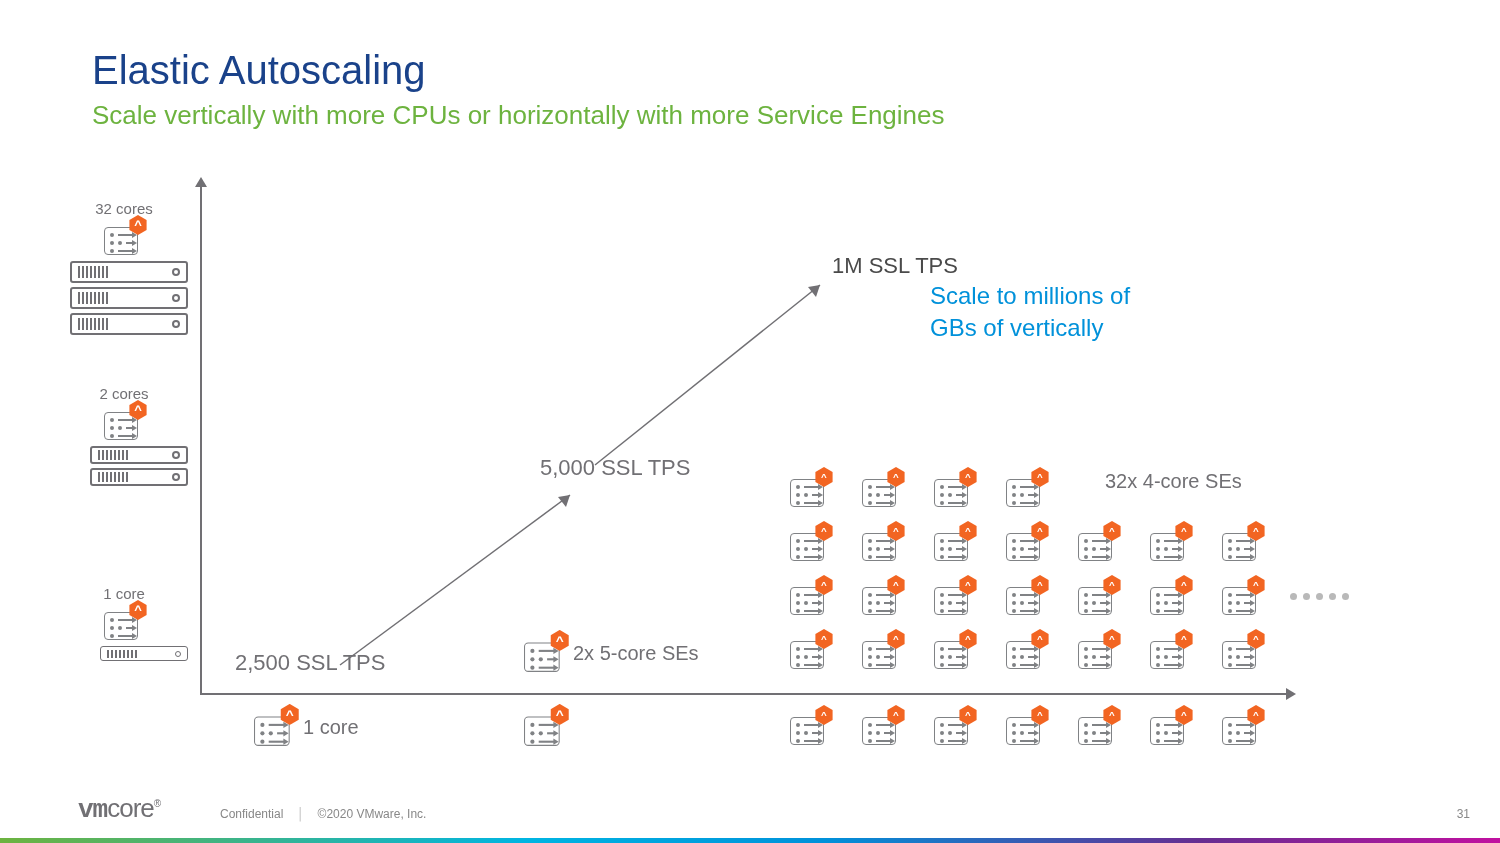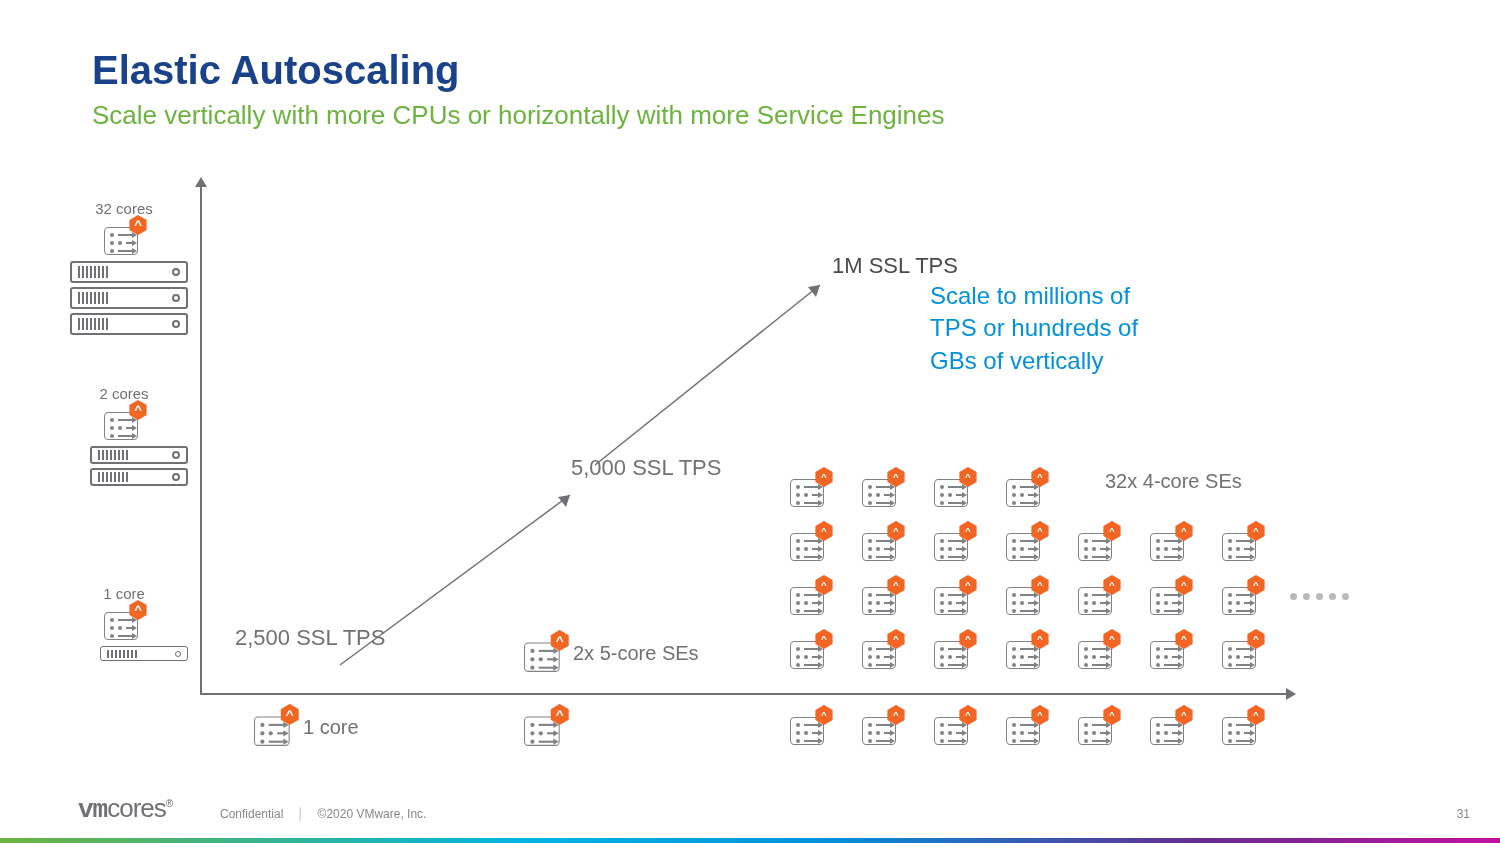--- a/index.html
+++ b/index.html
@@ -1,18 +1,18 @@
 <!DOCTYPE html>
 <html><head>
 <meta charset="utf-8">
 <style>
   * { box-sizing: border-box; margin: 0; padding: 0; }
   html, body { width: 1500px; height: 843px; font-family: Arial, Helvetica, sans-serif; background: #fff; overflow: hidden; }
   .slide { position: relative; width: 1500px; height: 843px; }
-  .title { position: absolute; left: 92px; top: 48px; font-size: 40px; color: #1a428a; font-weight: 700; }
+  .title { position: absolute; left: 92px; top: 48px; font-size: 40px; color: #1a428a; font-weight: 400; }
   .subtitle { position: absolute; left: 92px; top: 100px; font-size: 26px; color: #6db33f; font-weight: 400; }
   .chart { position: absolute; left: 200px; top: 185px; width: 1090px; height: 520px; }
   .y-axis { position: absolute; left: 0; top: 0; width: 2px; height: 510px; background: #717074; }
   .y-axis::before { content:""; position:absolute; left:-5px; top:-8px; border-left:6px solid transparent; border-right:6px solid transparent; border-bottom:10px solid #717074; }
   .x-axis { position: absolute; left: 0; top: 508px; width: 1088px; height: 2px; background: #717074; }
   .x-axis::after { content:""; position:absolute; right:-8px; top:-5px; border-top:6px solid transparent; border-bottom:6px solid transparent; border-left:10px solid #717074; }
   .scale-line { stroke:#717074; stroke-width:1.5; fill:none; }
   .scale-arrow { fill:#717074; }
   svg.scaling { position:absolute; left:0; top:0; width:1090px; height:520px; pointer-events:none; }
   .lbl { position:absolute; color:#717074; font-size:22px; }
@@ -77,27 +77,26 @@
     <div class="y-axis"></div>
     <div class="x-axis"></div>
 
     <svg class="scaling">
       <line x1="140" y1="480" x2="370" y2="310" class="scale-line"></line>
       <polygon points="370,310 358,312 366,322" class="scale-arrow"></polygon>
       <line x1="395" y1="280" x2="620" y2="100" class="scale-line"></line>
       <polygon points="620,100 608,102 616,112" class="scale-arrow"></polygon>
     </svg>
 
-    <div class="lbl" style="left:35px; top:440px;text-align:right;">2,500 SSL TPS</div>
-    <div class="lbl" style="left:340px; top:270px;margin-left:31px;">5,000 SSL TPS</div>
+    <div class="lbl" style="left:35px; top:465px;text-align:right;">2,500 SSL TPS</div>
+    <div class="lbl" style="left:340px; top:270px;">5,000 SSL TPS</div>
     <div class="lbl" style="left:632px; top:68px; color:#4a4a4a;">1M SSL TPS</div>
 
     <div class="callout" style="left:730px; top:95px;">
       <div>Scale to millions of</div>
-      <div>TPS or hundreds of</div>
       <div>GBs of vertically</div>
     </div>
 
     <div class="y-tick" style="top:15px;">
       <div class="tick-label">32 cores</div>
       <div style="display:flex; justify-content:center; margin-bottom:6px;">
           <span class="se-icon">
             <span class="se-box">
               <span class="se-dots">
                 <span class="row r1">
@@ -1057,21 +1056,21 @@
     <div class="dots-more" style="left:1090px; top:408px;">
       <span></span>
         <span></span>
         <span></span>
         <span></span>
         <span></span>
     </div>
   </div>
 
   <div class="footer">
-    <div class="logo"><b>vm</b><span>cores</span><sup>®</sup></div>
+    <div class="logo"><b>vm</b><span>core</span><sup>®</sup></div>
     <div class="conf">
       <span>Confidential</span>
       <span class="sep">│</span>
       <span>©2020 VMware, Inc.</span>
     </div>
     <div class="pgnum">31</div>
     <div class="footer-bar"></div>
   </div>
 </div>
 

